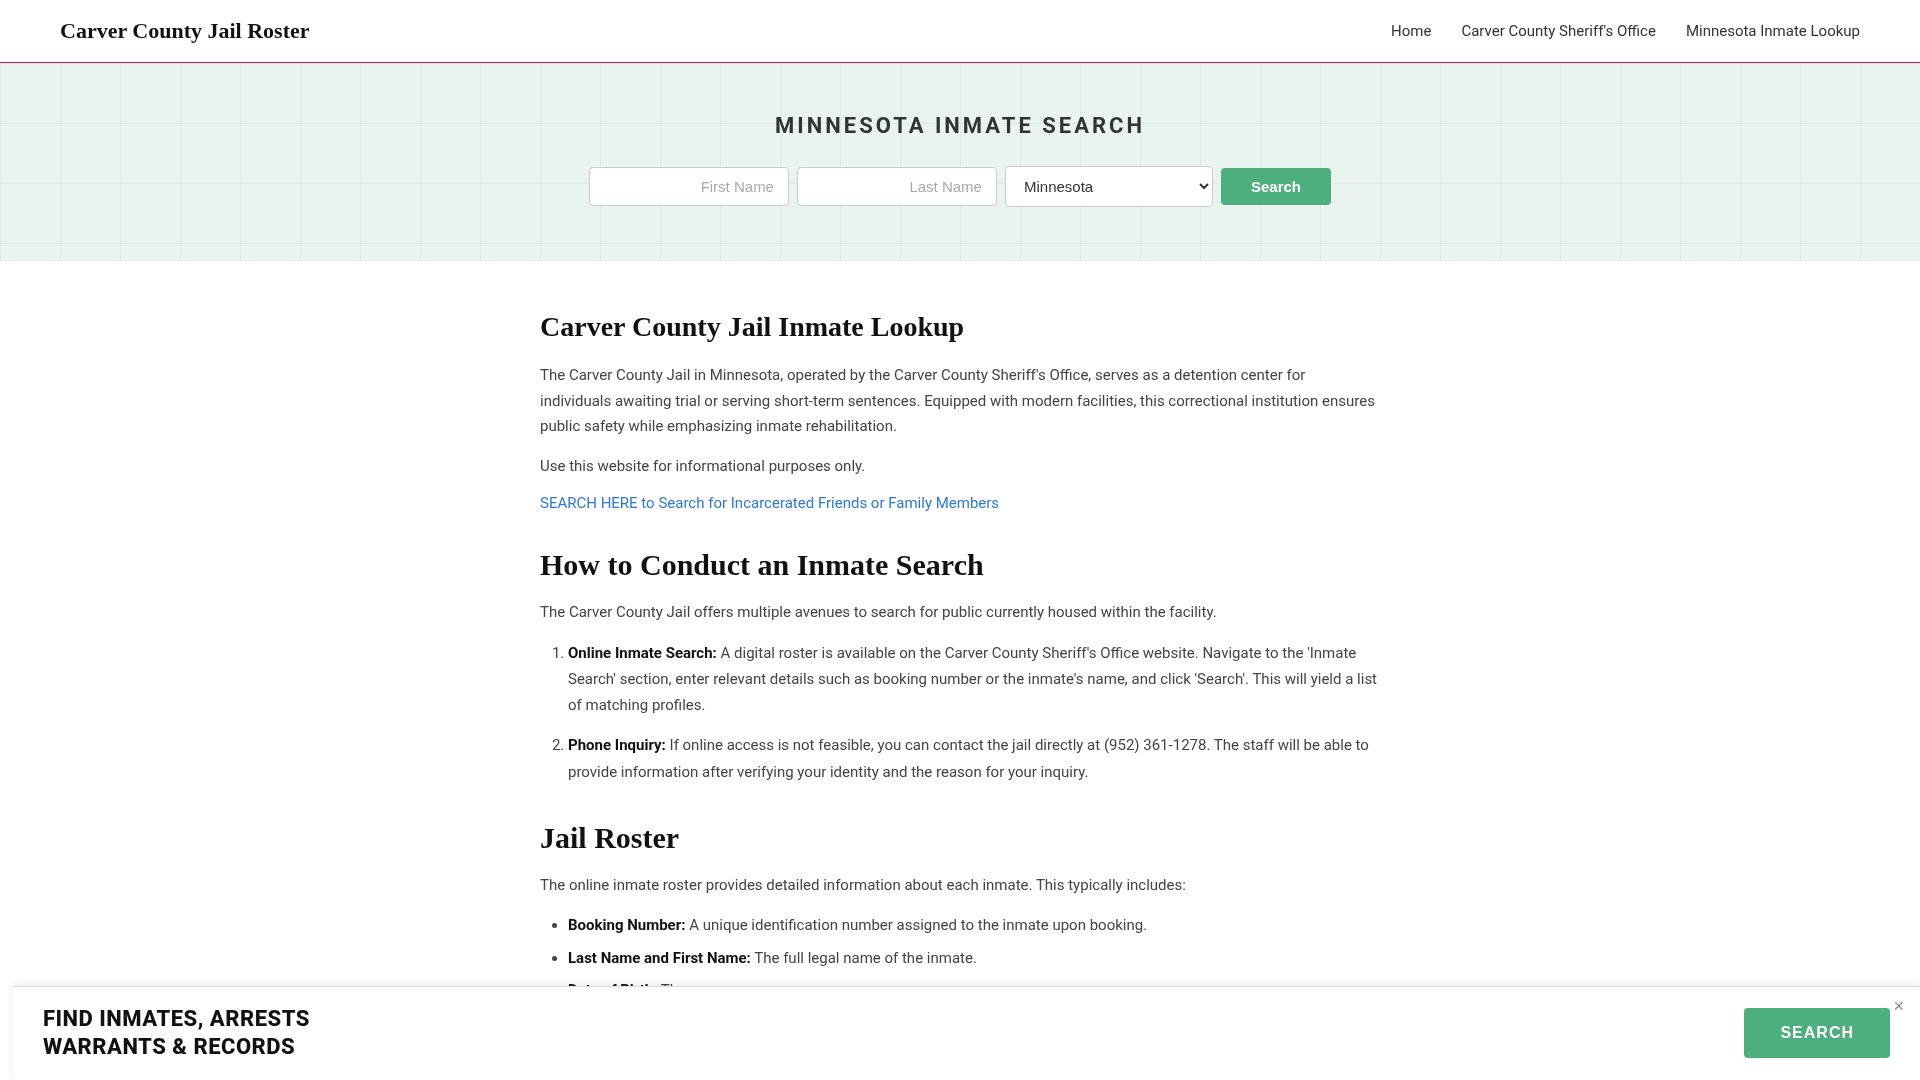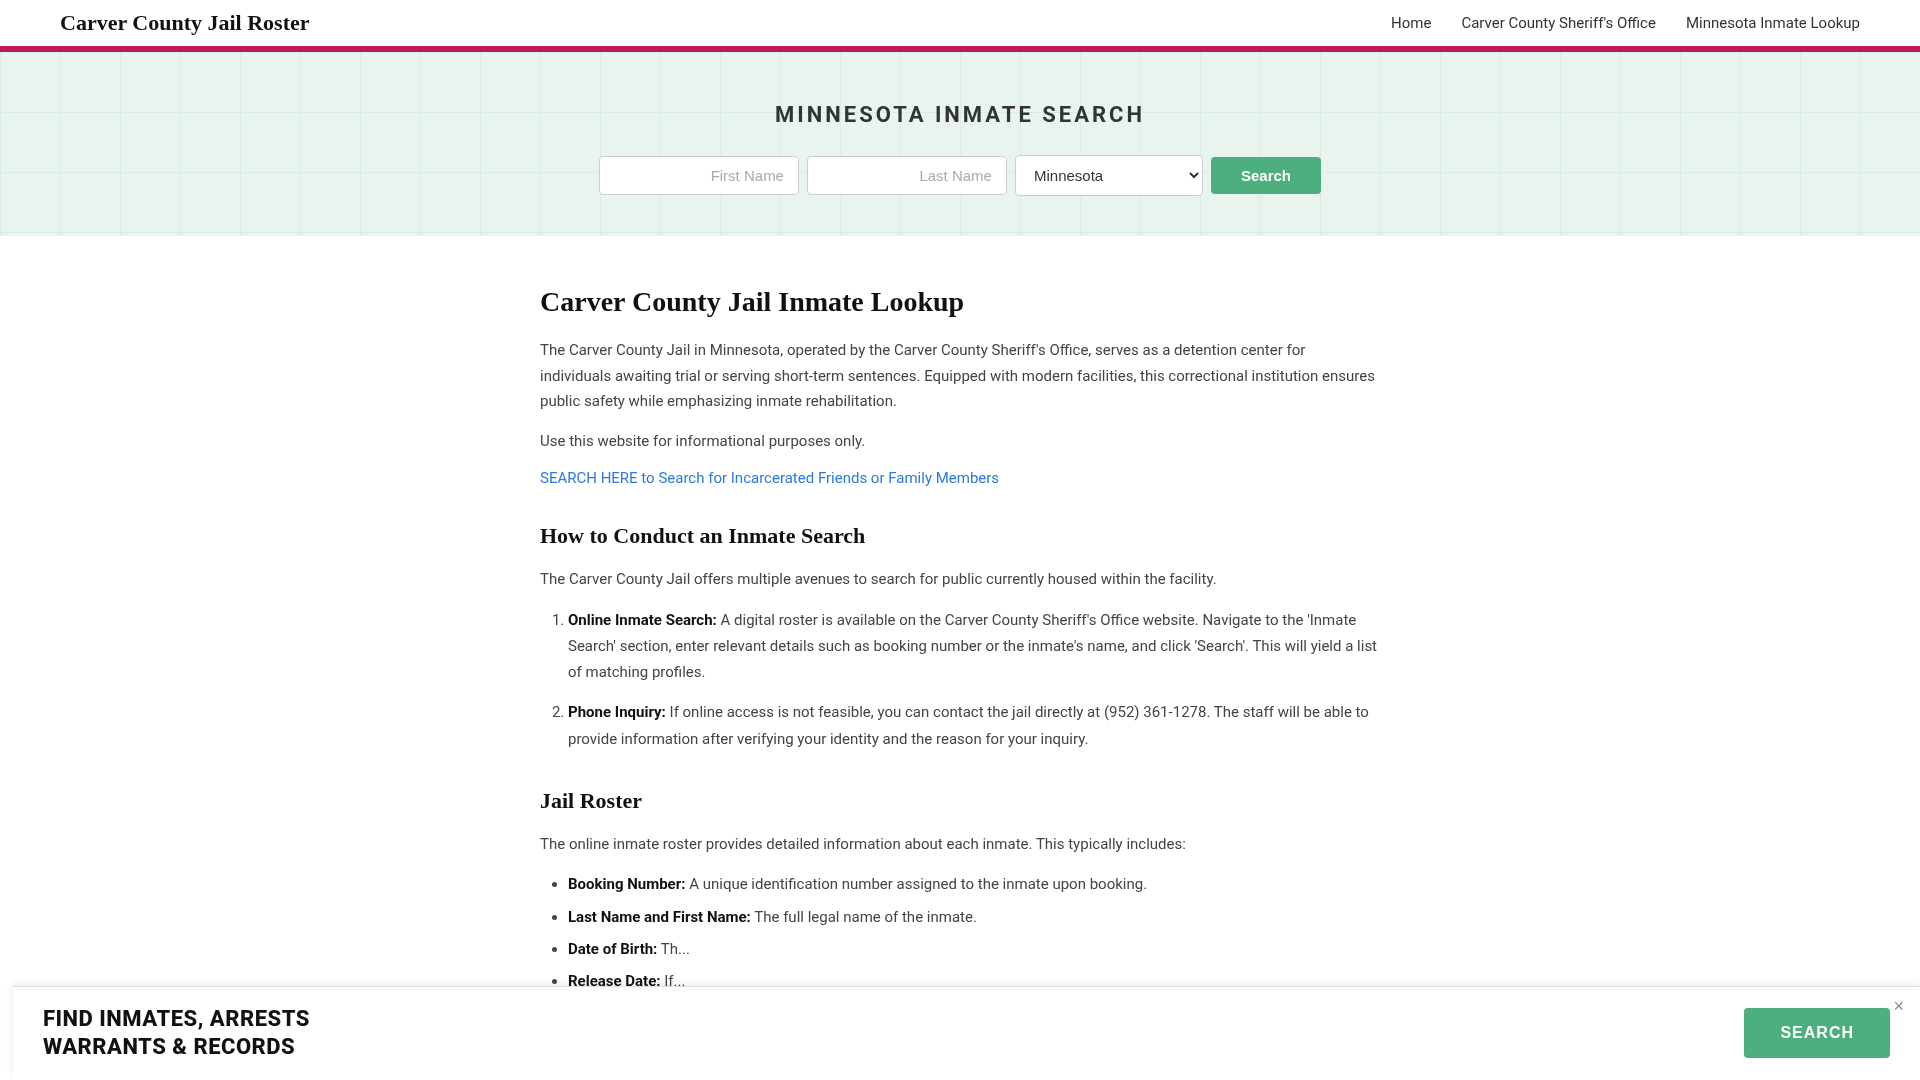--- a/index.html
+++ b/index.html
@@ -3,22 +3,22 @@
   <meta charset="utf-8">
   <style>
     * { box-sizing: border-box; margin: 0; padding: 0; }
     body { font-family: -apple-system, BlinkMacSystemFont, 'Segoe UI', Roboto, sans-serif; font-size: 16px; color: #333; background: #fff; }
 
     
     .header {
       display: flex;
       align-items: center;
       justify-content: space-between;
-      padding: 10px 60px;
-      border-bottom: 6px solid #be185d;
+      padding: 18px 60px;
+      border-bottom: 1px solid #be185d;
     }
     .site-title {
       font-size: 22px;
       font-weight: 700;
       color: #111;
       font-family: Georgia, serif;
     }
     .nav {
       display: flex;
       gap: 30px;
@@ -30,21 +30,21 @@
       font-size: 15px;
     }
 
     
     .hero-band {
       background-color: #eaf4ef;
       background-image:
         linear-gradient(rgba(180,220,200,0.3) 1px, transparent 1px),
         linear-gradient(90deg, rgba(180,220,200,0.3) 1px, transparent 1px);
       background-size: 60px 60px;
-      padding: 50px 20px 40px;
+      padding: 50px 20px 54px;
       text-align: center;
     }
     .hero-band h1 {
       font-size: 22px;
       font-weight: 700;
       letter-spacing: 3px;
       color: #333;
       margin-bottom: 28px;
       text-transform: uppercase;
     }
@@ -62,21 +62,21 @@
       width: 200px;
       color: #999;
       text-align: right;
     }
     .search-row input::placeholder { color: #aaa; }
     .search-row select {
       padding: 10px 14px;
       border: 1px solid #ccc;
       border-radius: 4px;
       font-size: 15px;
-      width: 188px;
+      width: 208px;
       color: #333;
       background: #fff;
     }
     .search-btn {
       padding: 10px 30px;
       background: #4caf7d;
       color: #fff;
       border: none;
       border-radius: 4px;
       font-size: 15px;
@@ -103,21 +103,21 @@
       color: #444;
       margin-bottom: 14px;
     }
     .main-content a.click-link {
       color: #2a7ae2;
       text-decoration: none;
       font-size: 15px;
     }
     .section-title {
       font-family: Georgia, serif;
-      font-size: 22px;
+      font-size: 30px;
       font-weight: 700;
       margin-top: 36px;
       margin-bottom: 18px;
       color: #111;
     }
     .ordered-list {
       list-style: decimal;
       margin-left: 28px;
       margin-bottom: 16px;
     }

